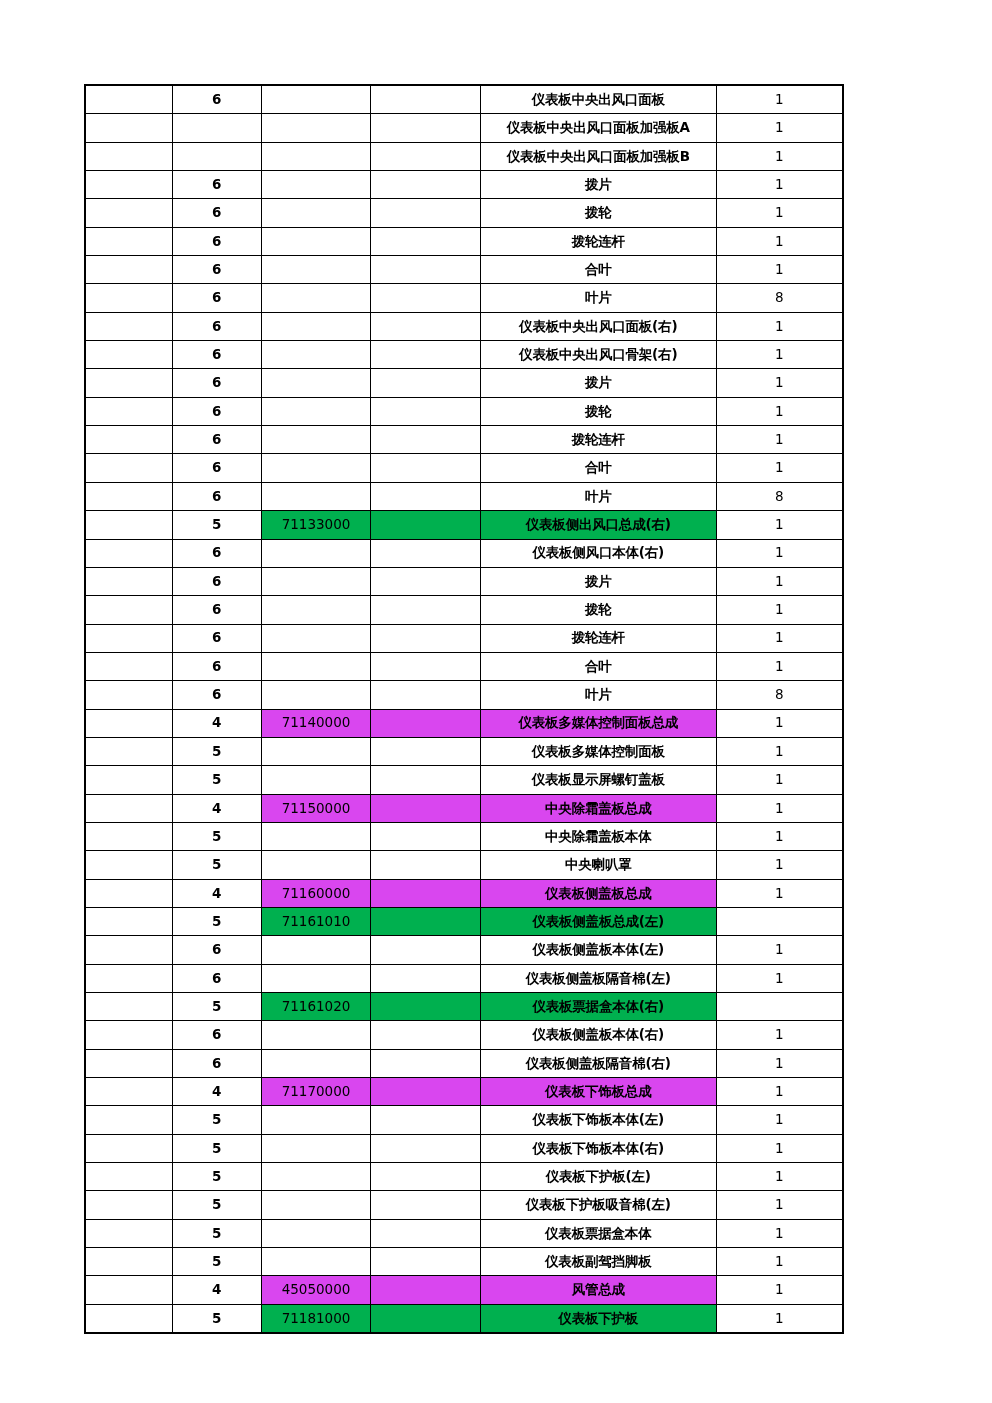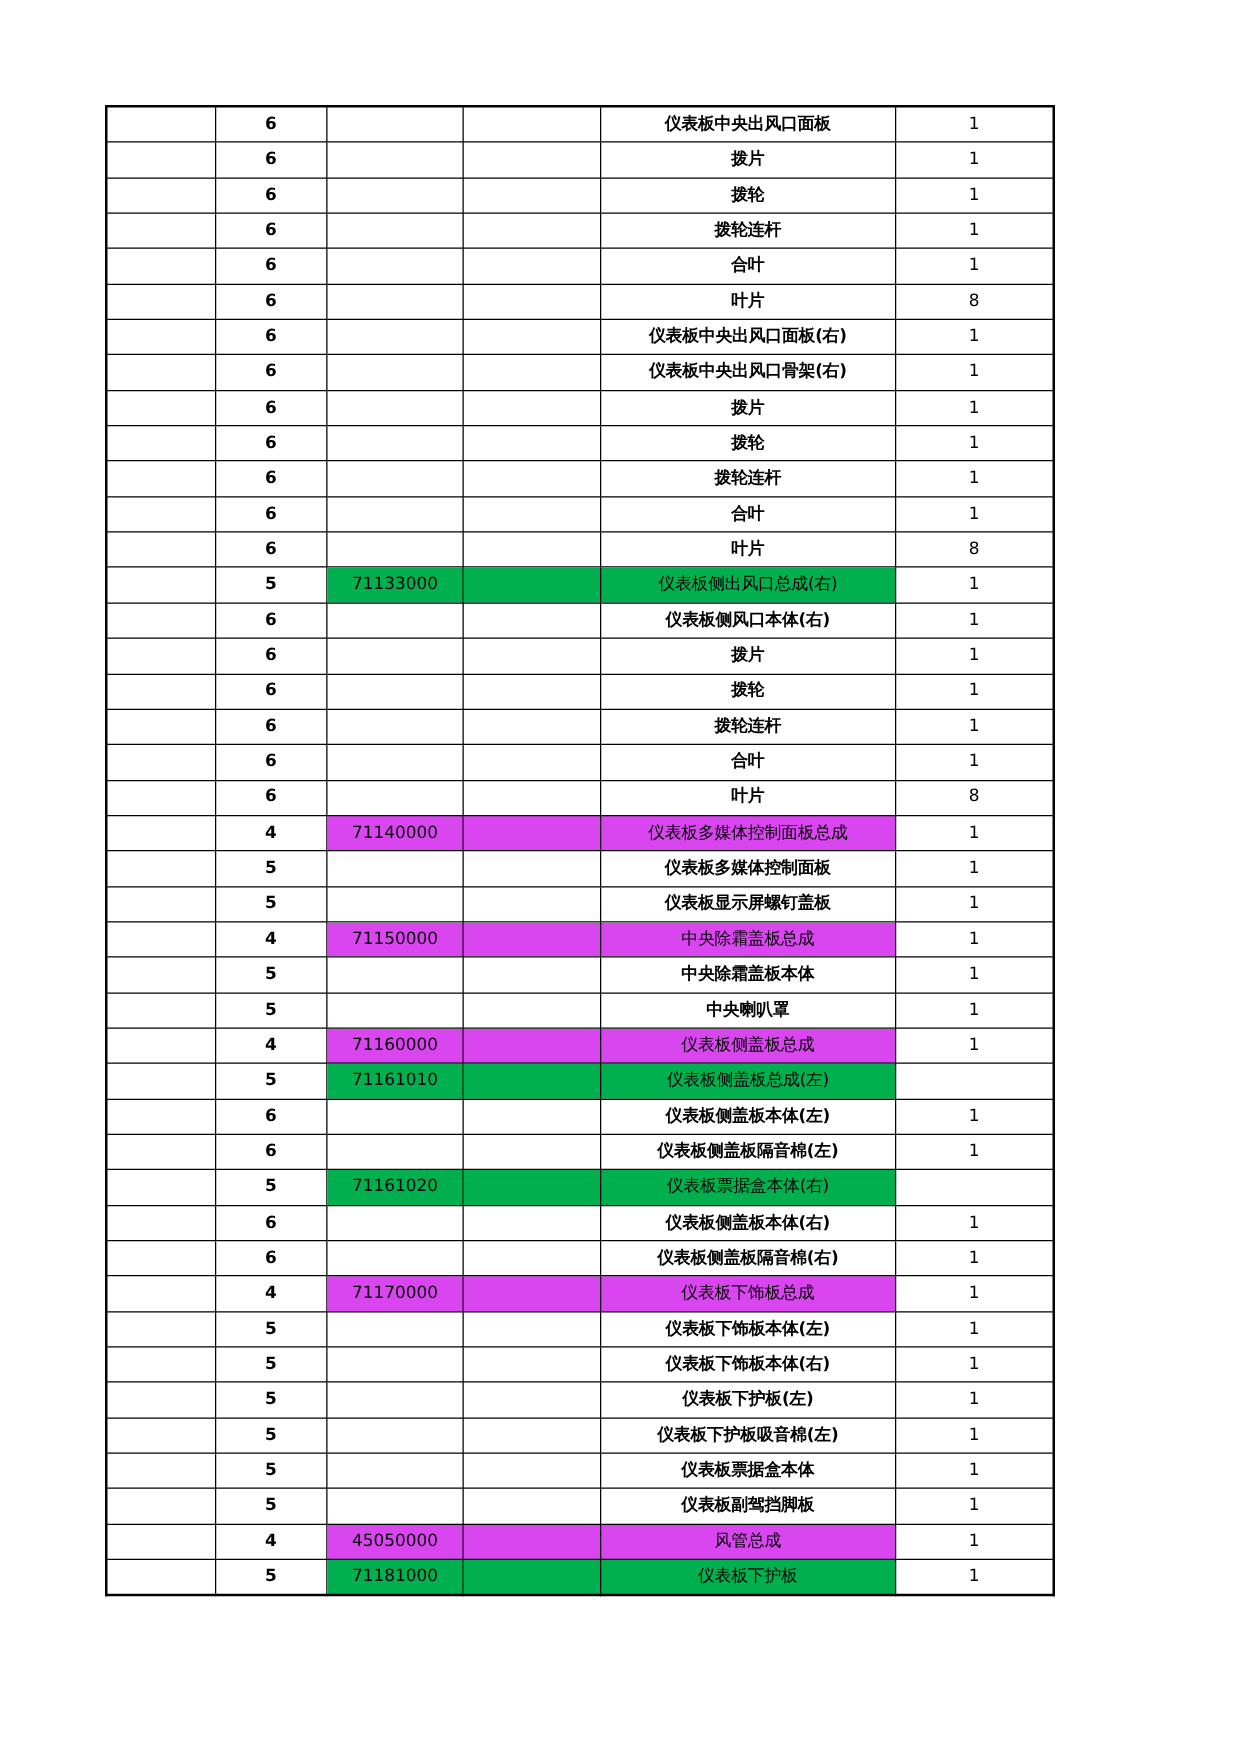--- a/index.html
+++ b/index.html
@@ -47,21 +47,21 @@
   col.c-qty  { width: 125px; }
 
   td.lvl  { font-weight: bold; font-size: 15px; }
   td.code { font-weight: normal; font-size: 14px; margin-left: 35px; }
   td.name { font-weight: bold; font-size: 13.5px; letter-spacing: -0.2px; }
   td.qty  { font-weight: normal; font-size: 14px; }
 
   tr.hl-green td { background: #00B04F; }
   tr.hl-blue  td { background: #d946ef; }
   tr.hl-green td.name,
-  tr.hl-blue  td.name { font-weight: normal; margin-left: 16px; }
+  tr.hl-blue  td.name { font-weight: bold; margin-left: 16px; }
   tr.hl-green td.a,
   tr.hl-green td.lvl,
   tr.hl-green td.qty,
   tr.hl-blue  td.a,
   tr.hl-blue  td.lvl,
   tr.hl-blue  td.qty { background: #ffffff; }
 </style>
 </head>
 <body>
 
@@ -79,20 +79,36 @@
         <tr>
           <td class="a"></td>
           <td class="lvl">6</td>
           <td class="code"></td>
           <td class="blank"></td>
           <td class="name">仪表板中央出风口面板</td>
           <td class="qty">1</td>
         </tr>
         <tr>
           <td class="a"></td>
+          <td class="lvl"></td>
+          <td class="code"></td>
+          <td class="blank"></td>
+          <td class="name">仪表板中央出风口面板加强板A</td>
+          <td class="qty">1</td>
+        </tr>
+        <tr>
+          <td class="a"></td>
+          <td class="lvl"></td>
+          <td class="code"></td>
+          <td class="blank"></td>
+          <td class="name">仪表板中央出风口面板加强板B</td>
+          <td class="qty">1</td>
+        </tr>
+        <tr>
+          <td class="a"></td>
           <td class="lvl">6</td>
           <td class="code"></td>
           <td class="blank"></td>
           <td class="name">拨片</td>
           <td class="qty">1</td>
         </tr>
         <tr>
           <td class="a"></td>
           <td class="lvl">6</td>
           <td class="code"></td>

